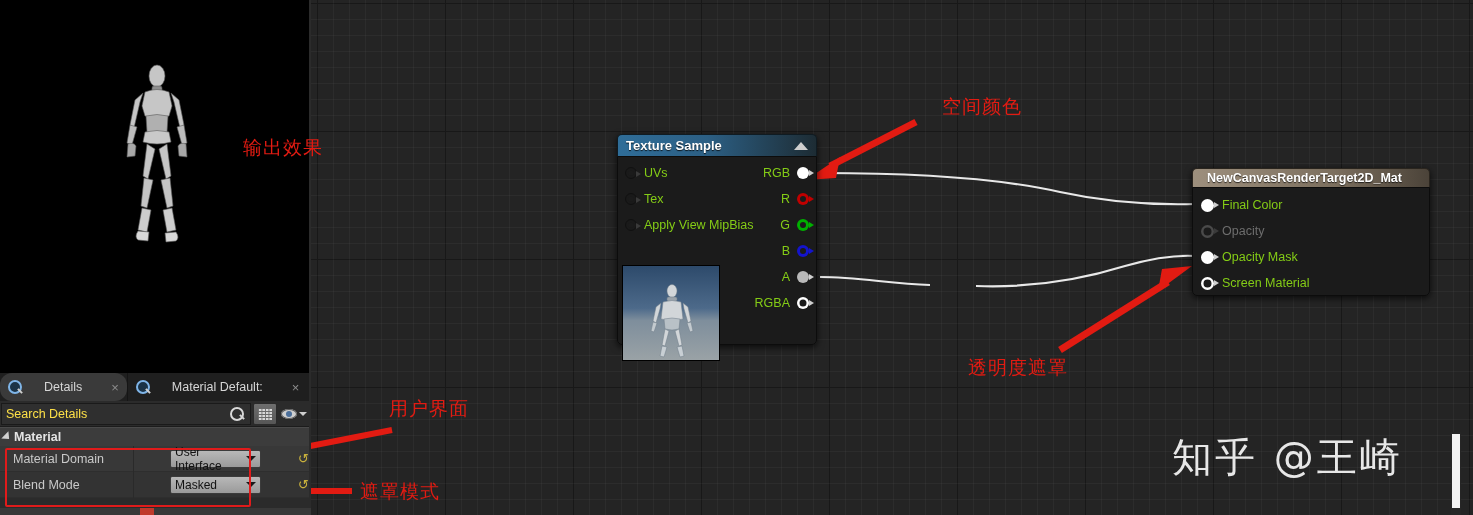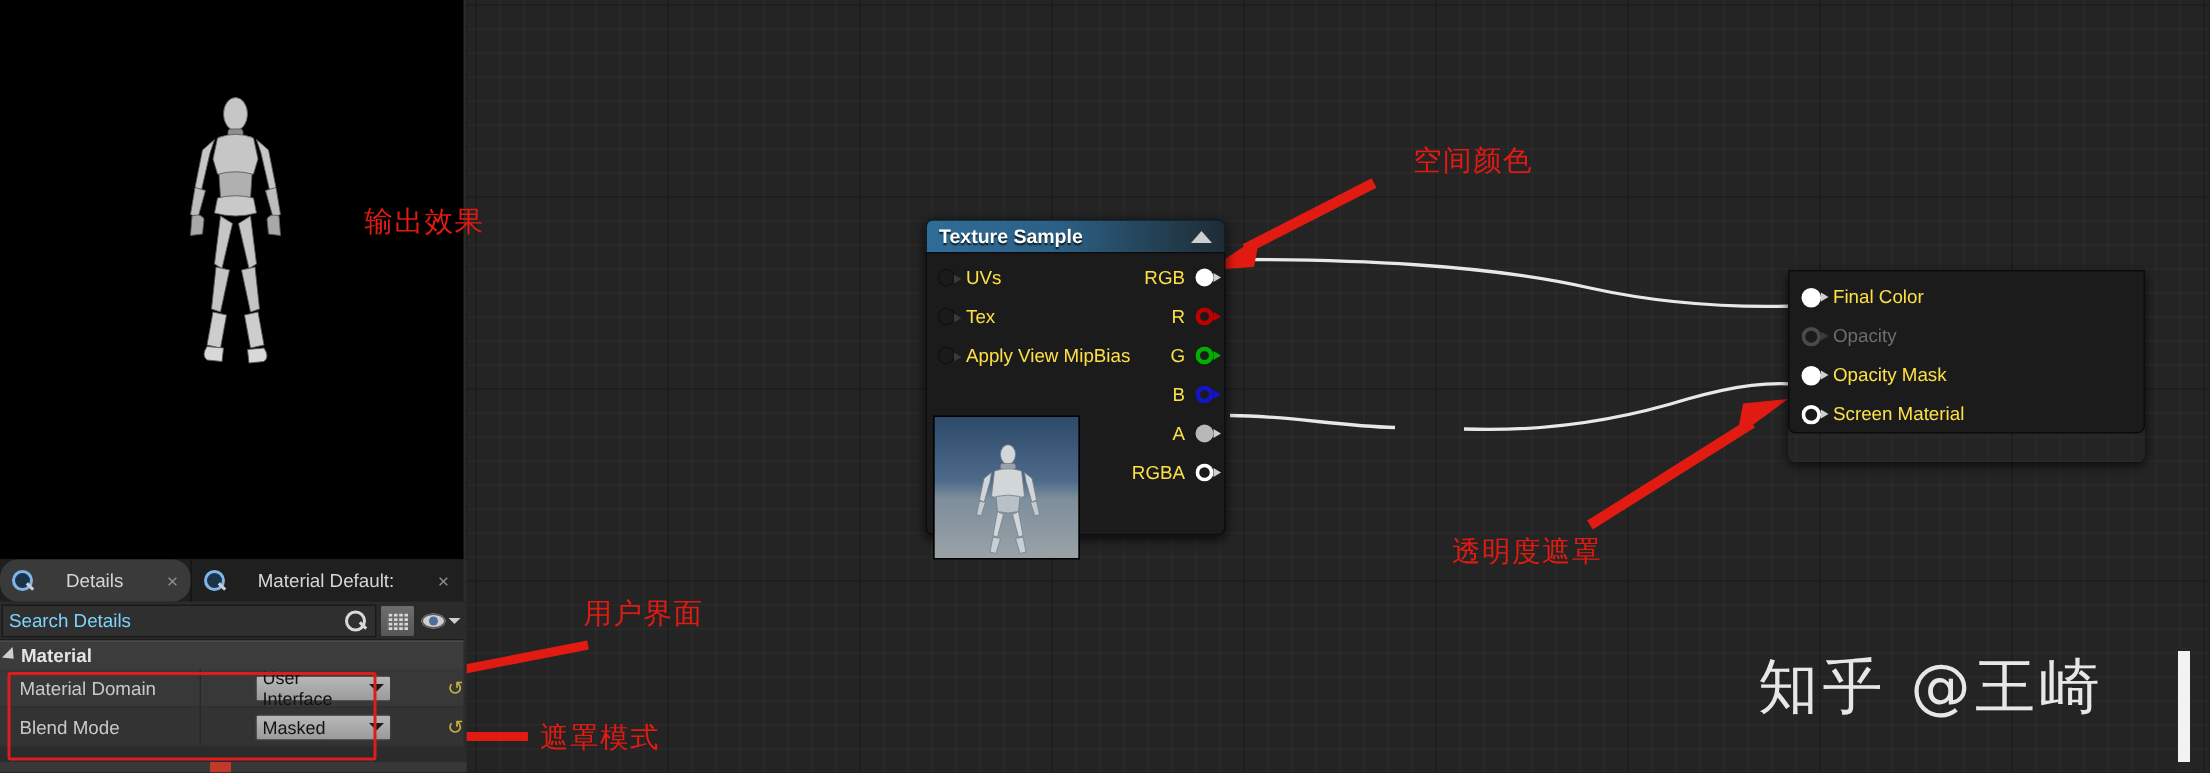--- a/index.html
+++ b/index.html
@@ -72,21 +72,21 @@
   .searchrow {
     height: 26px; background: #2b2b2b; display: flex; align-items: center;
     border-bottom: 1px solid #1c1c1c;
   }
   .searchbox {
     flex: 1 1 auto; height: 22px; margin: 2px 0 2px 1px;
     background: #2f2f2f; border: 1px solid #1a1a1a;
     display: flex; align-items: center; padding: 0 4px;
     position: relative;
   }
-  .searchbox .ph { font-size: 12.5px; color: #7dd3fc; }
+  .searchbox .ph { font-size: 12.5px; color: #fde047; }
   .search-icon {
     position: absolute; right: 5px; top: 3px;
     width: 15px; height: 15px;
   }
   .search-icon::before {
     content:""; position:absolute; left:0; top:0;
     width:10px; height:10px; border:2px solid #d9d9d9; border-radius:50%;
   }
   .search-icon::after {
     content:""; position:absolute; left:9px; top:9px;
@@ -166,21 +166,21 @@
     pointer-events: none;
   }
   .vscroll {
     position:absolute; right: 12px; top: 432px; width: 10px; height: 83px;
     background: #262626;
   }
   .vscroll i { position:absolute; left:1px; top:2px; width:8px; height:74px; background:#f2f2f2; }
 
   
   .node { position: absolute; border-radius: 5px; }
-  .node-shadow { box-shadow: 0 2px 7px rgba(0,0,0,0.75); margin-top: 12px; }
+  .node-shadow { box-shadow: 0 2px 7px rgba(0,0,0,0.75); }
 
   
   #node-texsample { left: 617px; top: 134px; width: 200px; height: 211px; }
   #node-texsample .nhead {
     height: 22px; border-radius: 5px 5px 0 0;
     background: linear-gradient(to right, #2f6d98 0%, #2c5f84 45%, #1d2c34 100%);
     display:flex; align-items:center; padding: 0 8px;
     border: 1px solid #0f1b22; border-bottom: none;
   }
   #node-texsample .ntitle {
@@ -190,21 +190,21 @@
   .collapse-tri {
     width:0;height:0;border-left:7px solid transparent;border-right:7px solid transparent;
     border-bottom: 8px solid #cfcfcf;
   }
   #node-texsample .nbody {
     height: 189px; background: #1b1b1b;
     border: 1px solid #0c0c0c; border-radius: 0 0 5px 5px;
     position: relative;
   }
   .pin-row { position:absolute; display:flex; align-items:center; height: 16px; }
-  .pin-label { font-size: 12.5px; color: #fde047; }
+  .pin-label { font-size: 12.5px; color: #84cc16; }
   .pin-label.dim { color: #6d6d6d; }
   .pin {
     width: 12px; height: 12px; border-radius: 50%;
     position: relative; flex: 0 0 auto;
   }
   .pin.hollow { background: transparent; box-shadow: inset 0 0 0 2.5px #1a1a1a; border: 1.5px solid #111; }
   .pin-dot-out { position: relative; }
   .pin-arrow {
     position:absolute; right:-5px; top:3px;
     width:0;height:0;border-top:3px solid transparent;border-bottom:3px solid transparent;
@@ -378,20 +378,23 @@
             <path d="M39 80 l-2 10 4 1 3 -10z" fill="#c8cfd4"></path>
             <path d="M59 80 l2 10 -4 1 -3 -10z" fill="#c8cfd4"></path>
           </g>
         </svg>
       </div>
     </div>
   </div>
 
 
   <div class="node node-shadow" id="node-output">
+    <div class="nhead">
+      <span class="ntitle">NewCanvasRenderTarget2D_Mat</span>
+    </div>
     <div class="nbody">
       <div class="pin-row" style="left:8px; top:9px; gap:8px;">
         <span class="pin pin-dot-out" style="background:#ffffff;width:13px;height:13px;">
             <i class="pin-arrow" style="top:3.5px;"></i>
           </span>
         <span class="pin-label">Final Color</span>
       </div>
       <div class="pin-row" style="left:8px; top:35px; gap:8px;">
         <span class="pin pin-dot-out" style="background:transparent;box-shadow:inset 0 0 0 2.5px #4a4a4a;width:13px;height:13px;">
             <i class="pin-arrow dark" style="top:3.5px;"></i>

